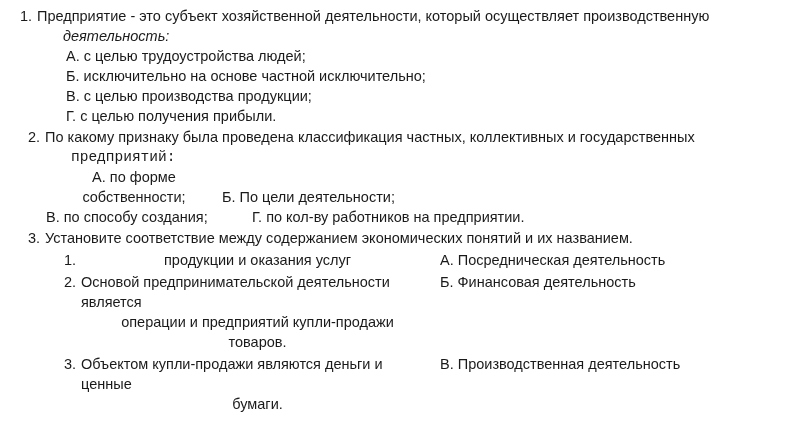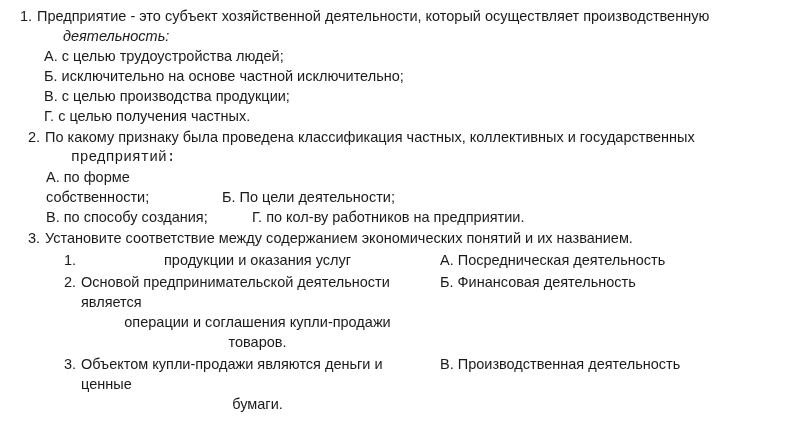--- a/index.html
+++ b/index.html
@@ -35,29 +35,29 @@
   }
   .q-body {
     flex: 1 1 auto;
   }
 
   
   .q1 { margin-left: 14px; }
   .q1 .q-num { width: 18px; margin-right: 5px; }
   .q1-text { }
   .q1-cont { margin-left: 26px; font-style: italic; }
-  .opts-1 { margin-left: 44px; }
+  .opts-1 { margin-left: 66px; }
   .opts-1 div { }
 
   
   .q2 { margin-left: 22px; margin-top: 1px; }
   .q2 .q-num { width: 18px; margin-right: 5px; }
   .q2-cont { margin-left: 26px; font-family: Liberation Mono, monospace; }
   .q2-row { margin-left: 46px; }
-  .q2-row .colA { display: inline-block; width: 176px; }
+  .q2-row .colA { display: inline-block; width: 176px; text-align: center; }
   .q2-row2 { margin-left: 46px; }
   .q2-row2 .colA { display: inline-block; width: 206px; }
 
   
   .q3 { margin-left: 22px; margin-top: 1px; }
   .q3 .q-num { width: 18px; margin-right: 5px; }
 
   .match-table {
     margin-top: 2px;
     width: 100%;
@@ -105,21 +105,21 @@
     <div class="q-num">1.</div>
     <div class="q-body">
       <div class="q1-text">Предприятие - это субъект хозяйственной деятельности, который осуществляет производственную</div>
       <div class="q1-cont">деятельность:</div>
     </div>
   </div>
   <div class="opts-1">
     <div>А. с целью трудоустройства людей;</div>
     <div>Б. исключительно на основе частной исключительно;</div>
     <div>В. с целью производства продукции;</div>
-    <div>Г. с целью получения частных.</div>
+    <div>Г. с целью получения прибыли.</div>
   </div>
 
   <div class="q-block q2">
     <div class="q-num">2.</div>
     <div class="q-body">
       <div>По какому признаку была проведена классификация частных, коллективных и государственных</div>
       <div class="q2-cont">предприятий:</div>
     </div>
   </div>
   <div class="q2-row">
@@ -146,21 +146,21 @@
         </span>
       </div>
       <div class="match-right">А. Посредническая деятельность</div>
     </div>
 
     <div class="match-row">
       <div class="match-left">
         <span class="mnum">2.</span>
         <span class="mtext">
           <span>Основой предпринимательской деятельности  является</span>
-          <span class="ind">операции и соглашения купли-продажи товаров.</span>
+          <span class="ind">операции и предприятий купли-продажи товаров.</span>
         </span>
       </div>
       <div class="match-right">Б. Финансовая деятельность</div>
     </div>
 
     <div class="match-row">
       <div class="match-left">
         <span class="mnum">3.</span>
         <span class="mtext">
           <span>Объектом купли-продажи являются деньги и ценные</span>

